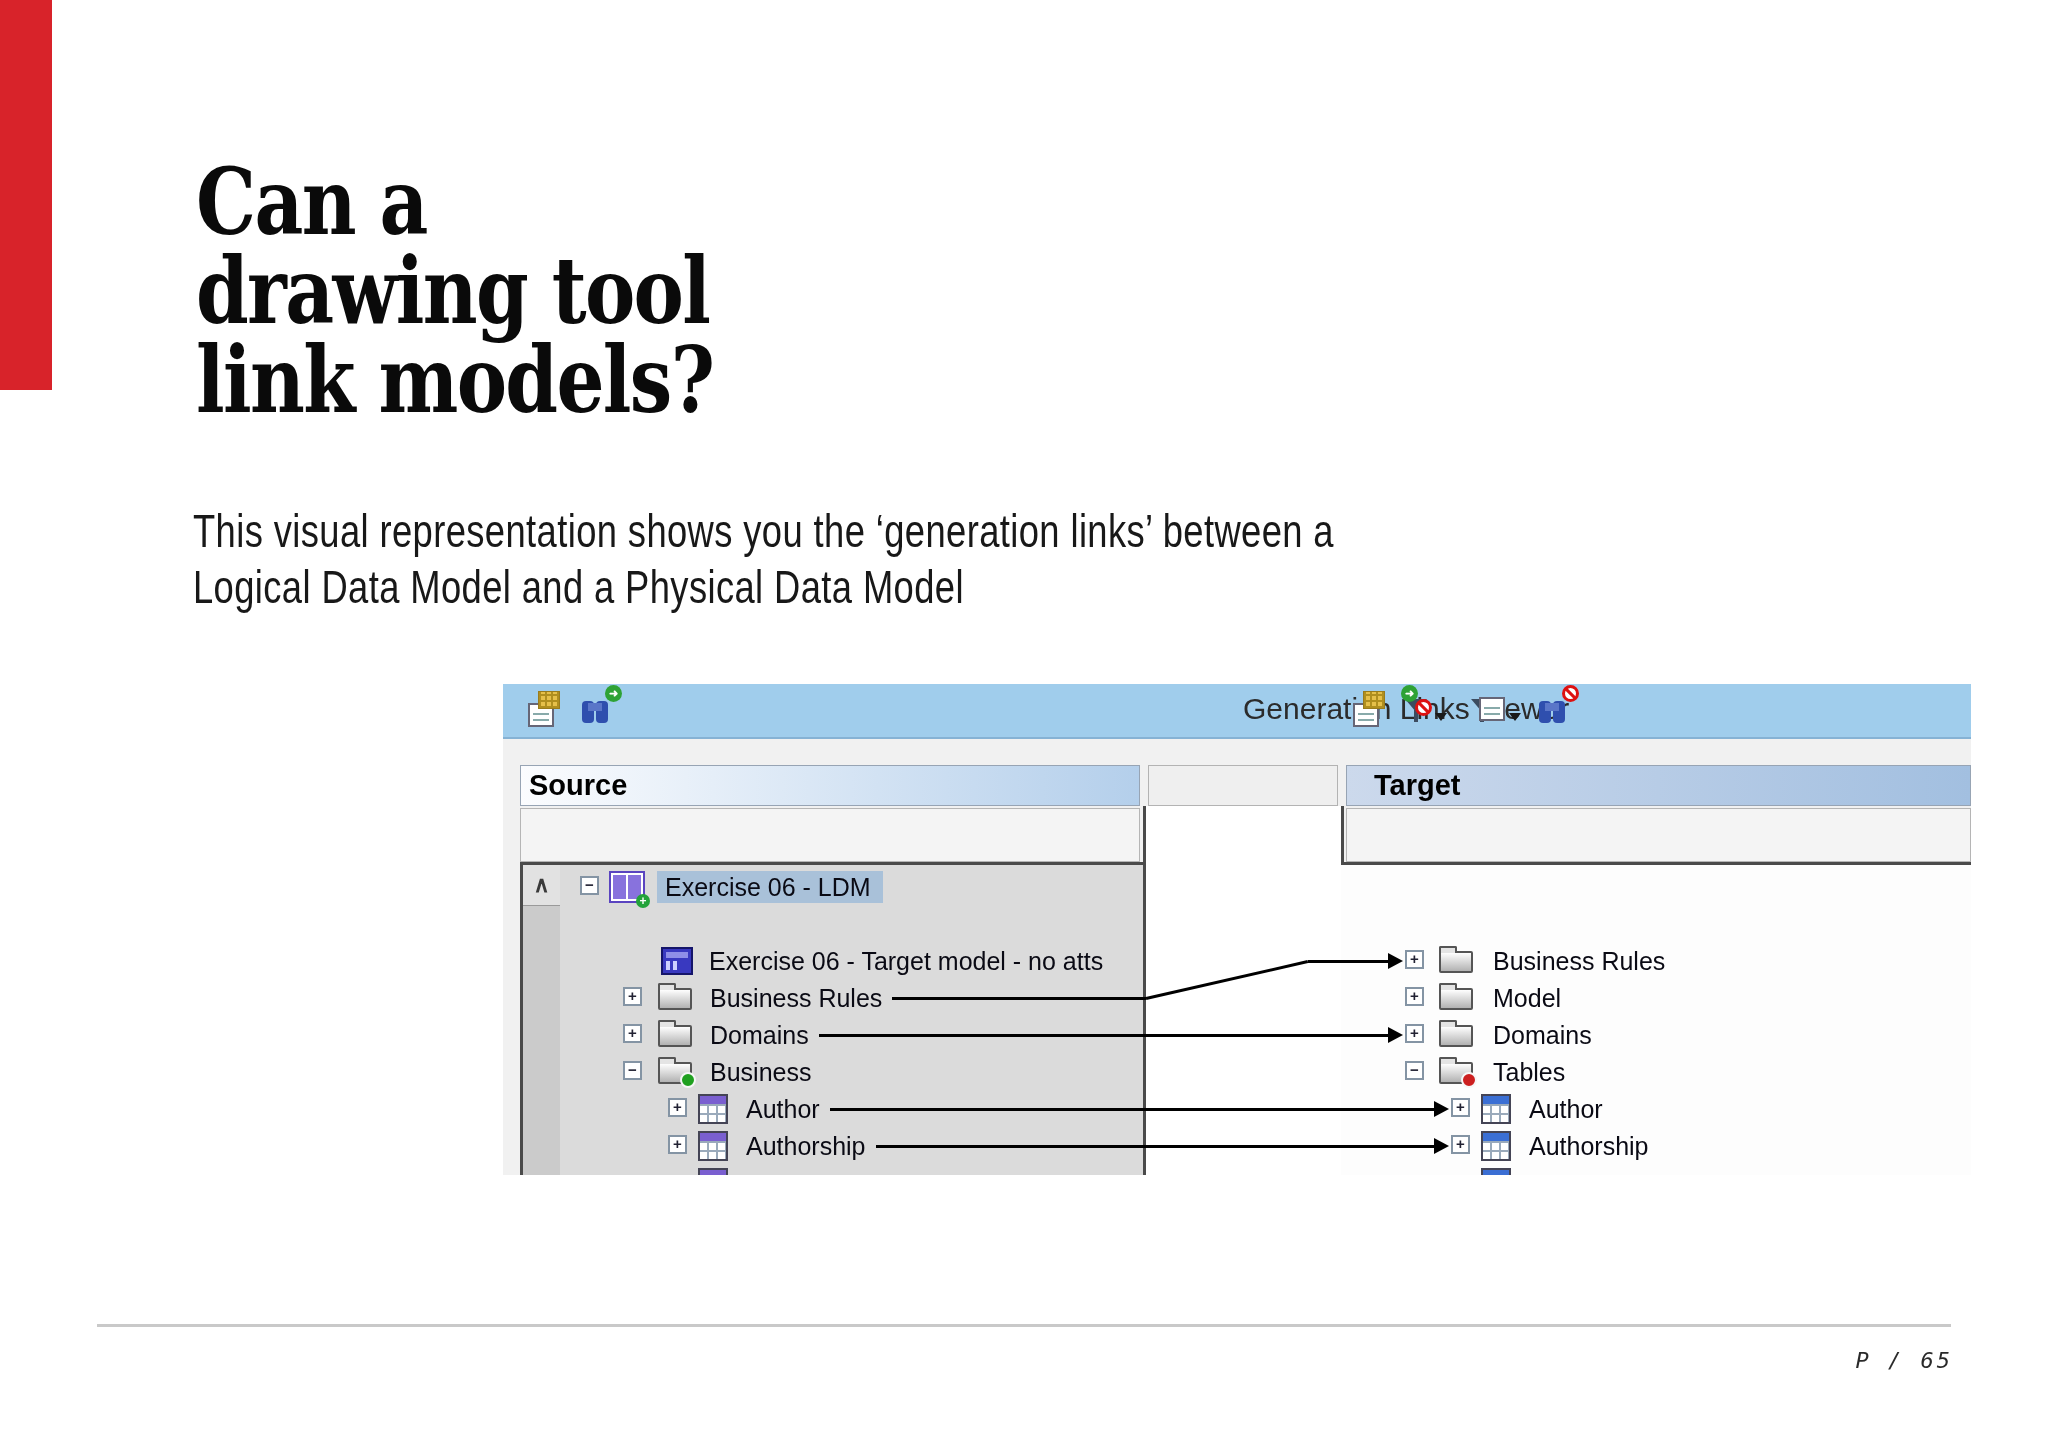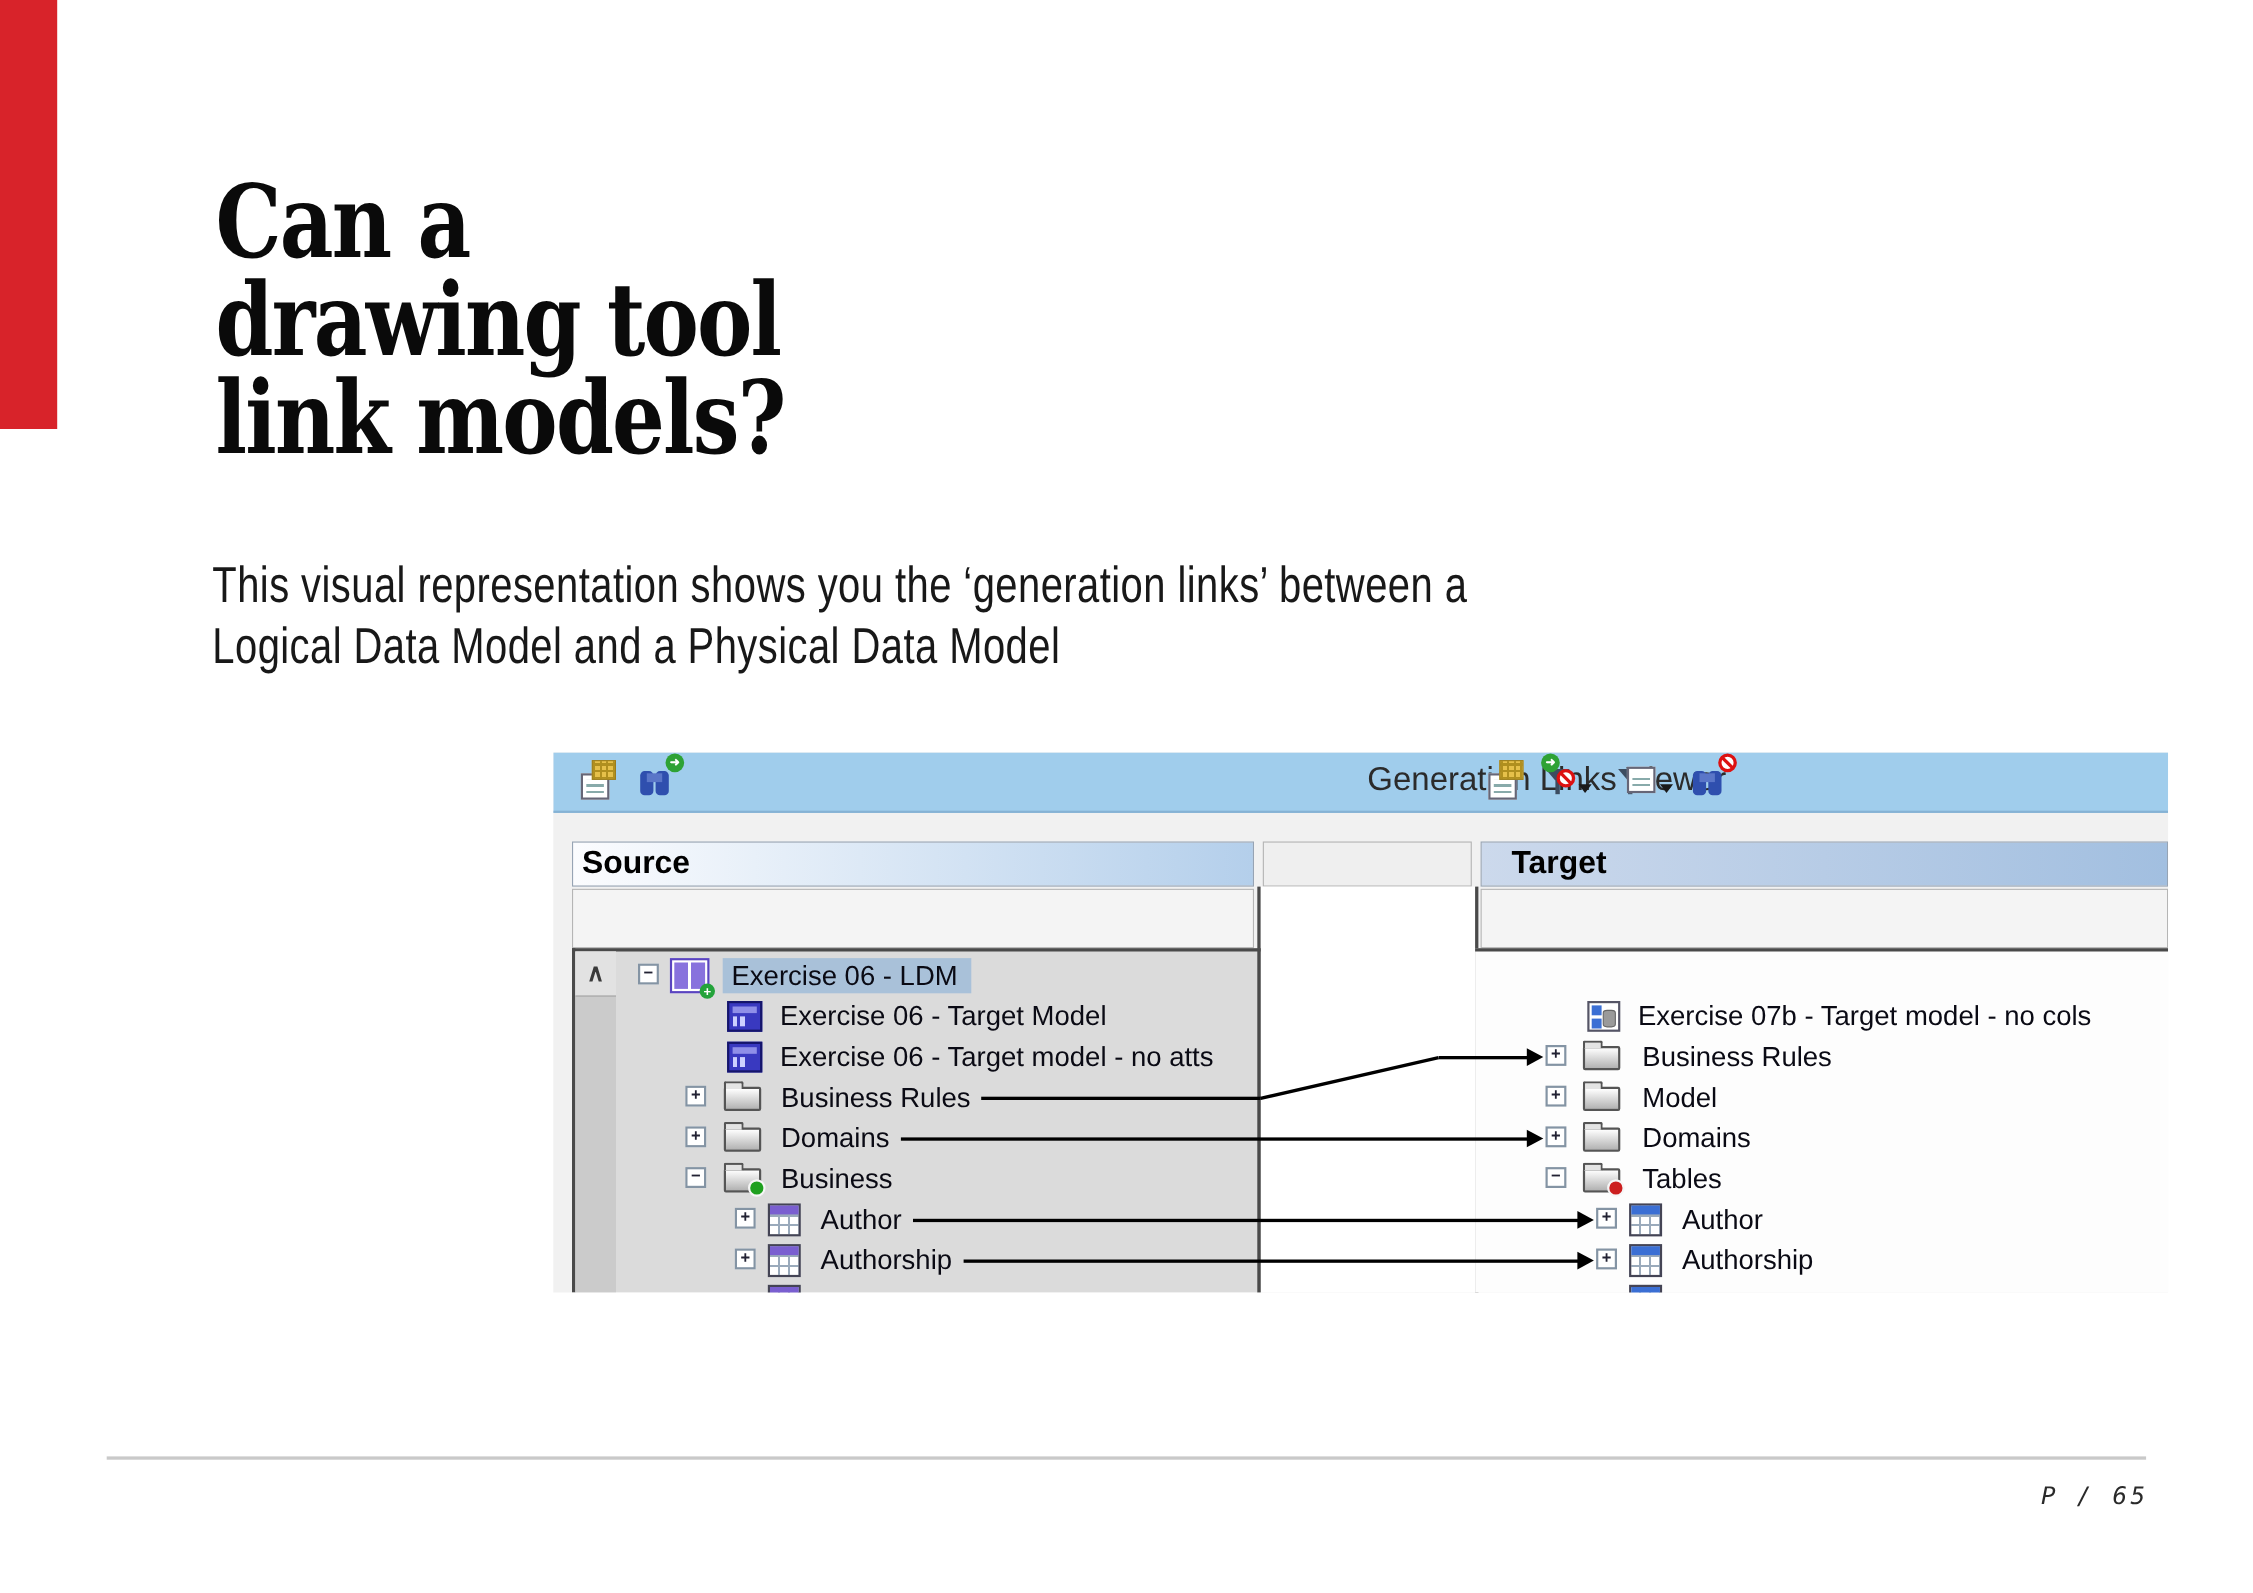--- a/index.html
+++ b/index.html
@@ -136,24 +136,20 @@
     </div>
     <div id="links-layer"></div>
   <div class="trow" style="left: 0px; top: 185px; width: 1468px;">
         <div class="sel" style="left: 154px; width: 226px;"></div>
         <div class="expander" style="left: 77px;">−</div>
         <div class="model-ldm" style="left: 106px;">
           <div class="plus">+</div>
         </div>
         <div class="tlabel" style="left: 162px;">Exercise 06 - LDM</div>
       </div>
-      <div class="trow" style="left: 0px; top: 222px; width: 1468px;">
-        <div class="model-pdm" style="left: 158px;"></div>
-        <div class="tlabel" style="left: 206px;">Exercise 06 - Target Model</div>
-      </div>
       <div class="trow" style="left: 0px; top: 259px; width: 1468px; padding-left: 21px;">
         <div class="model-pdm" style="left: 158px;"></div>
         <div class="tlabel" style="left: 206px;">Exercise 06 - Target model - no atts</div>
       </div>
       <div class="trow" style="left: 0px; top: 296px; width: 1468px;">
         <div class="expander" style="left: 120px;">+</div>
         <div class="folder" style="left: 155px;"></div>
         <div class="tlabel" style="left: 207px;">Business Rules</div>
       </div>
       <div class="trow" style="left: 0px; top: 333px; width: 1468px;">
@@ -173,24 +169,20 @@
         <div class="tbl purple" style="left: 195px;"></div>
         <div class="tlabel" style="left: 243px;">Author</div>
       </div>
       <div class="trow" style="left: 0px; top: 444px; width: 1468px;">
         <div class="expander" style="left: 165px;">+</div>
         <div class="tbl purple" style="left: 195px;"></div>
         <div class="tlabel" style="left: 243px;">Authorship</div>
       </div>
       <div class="trow" style="left: 0px; top: 481px; width: 1468px;">
         <div class="tbl purple" style="left: 195px;"></div>
-      </div>
-      <div class="trow" style="left: 0px; top: 222px; width: 1468px;">
-        <div class="model-target" style="left: 940px;"></div>
-        <div class="tlabel" style="left: 986px;">Exercise 07b - Target model - no cols</div>
       </div>
       <div class="trow" style="left: 0px; top: 259px; width: 1468px;">
         <div class="expander" style="left: 902px;">+</div>
         <div class="folder" style="left: 936px;"></div>
         <div class="tlabel" style="left: 990px;">Business Rules</div>
       </div>
       <div class="trow" style="left: 0px; top: 296px; width: 1468px;">
         <div class="expander" style="left: 902px;">+</div>
         <div class="folder" style="left: 936px;"></div>
         <div class="tlabel" style="left: 990px;">Model</div>

